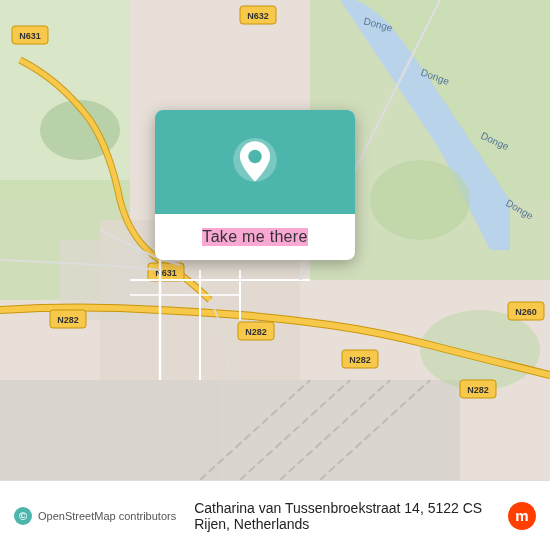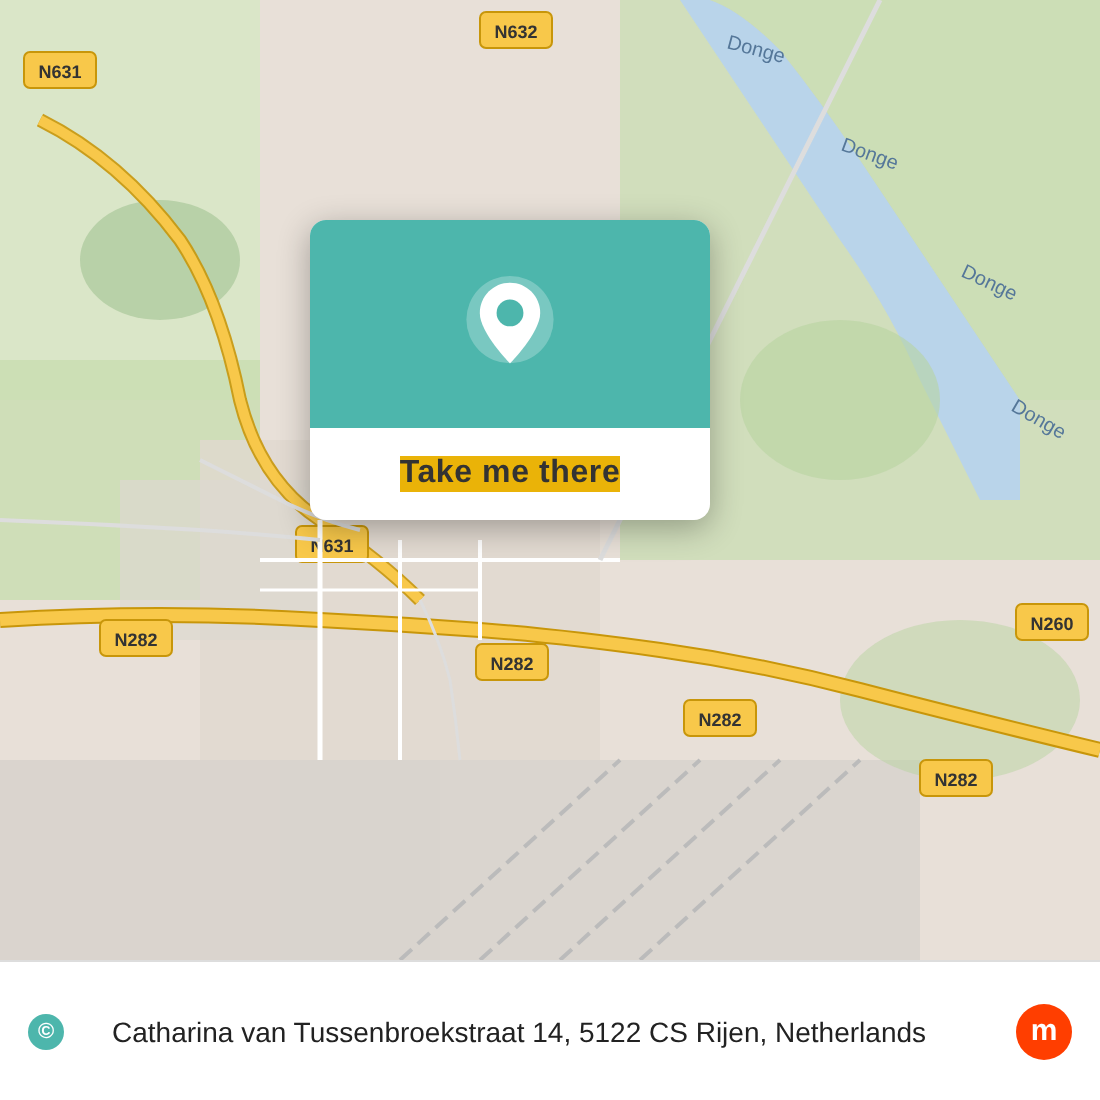--- a/index.html
+++ b/index.html
@@ -57,24 +57,24 @@
       width: 52px;
       height: 52px;
     }
 
     #popup-bottom {
       padding: 14px 20px;
       text-align: center;
     }
 
     #take-me-there-btn {
-      background: #eab308;
+      background: #f9a8d4;
       border: none;
       font-size: 16px;
-      font-weight: 700;
+      font-weight: 400;
       color: #333;
       cursor: pointer;
       letter-spacing: 0.3px;
     }
 
     
     #bottom-bar {
       width: 550px;
       height: 70px;
       background: white;
@@ -224,17 +224,18 @@
     <div id="popup-bottom">
       <button id="take-me-there-btn">Take me there</button>
     </div>
   </div>
 </div>
 
 <div id="bottom-bar">
   <div id="osm-logo">
     <span>©</span>
   </div>
+  <span id="osm-attribution">OpenStreetMap contributors</span>
   <span id="address-text">Catharina van Tussenbroekstraat 14, 5122 CS Rijen, Netherlands</span>
   <div id="moovit-logo">
     <div id="moovit-circle">m</div>
   </div>
 </div>
 
 </body></html>

